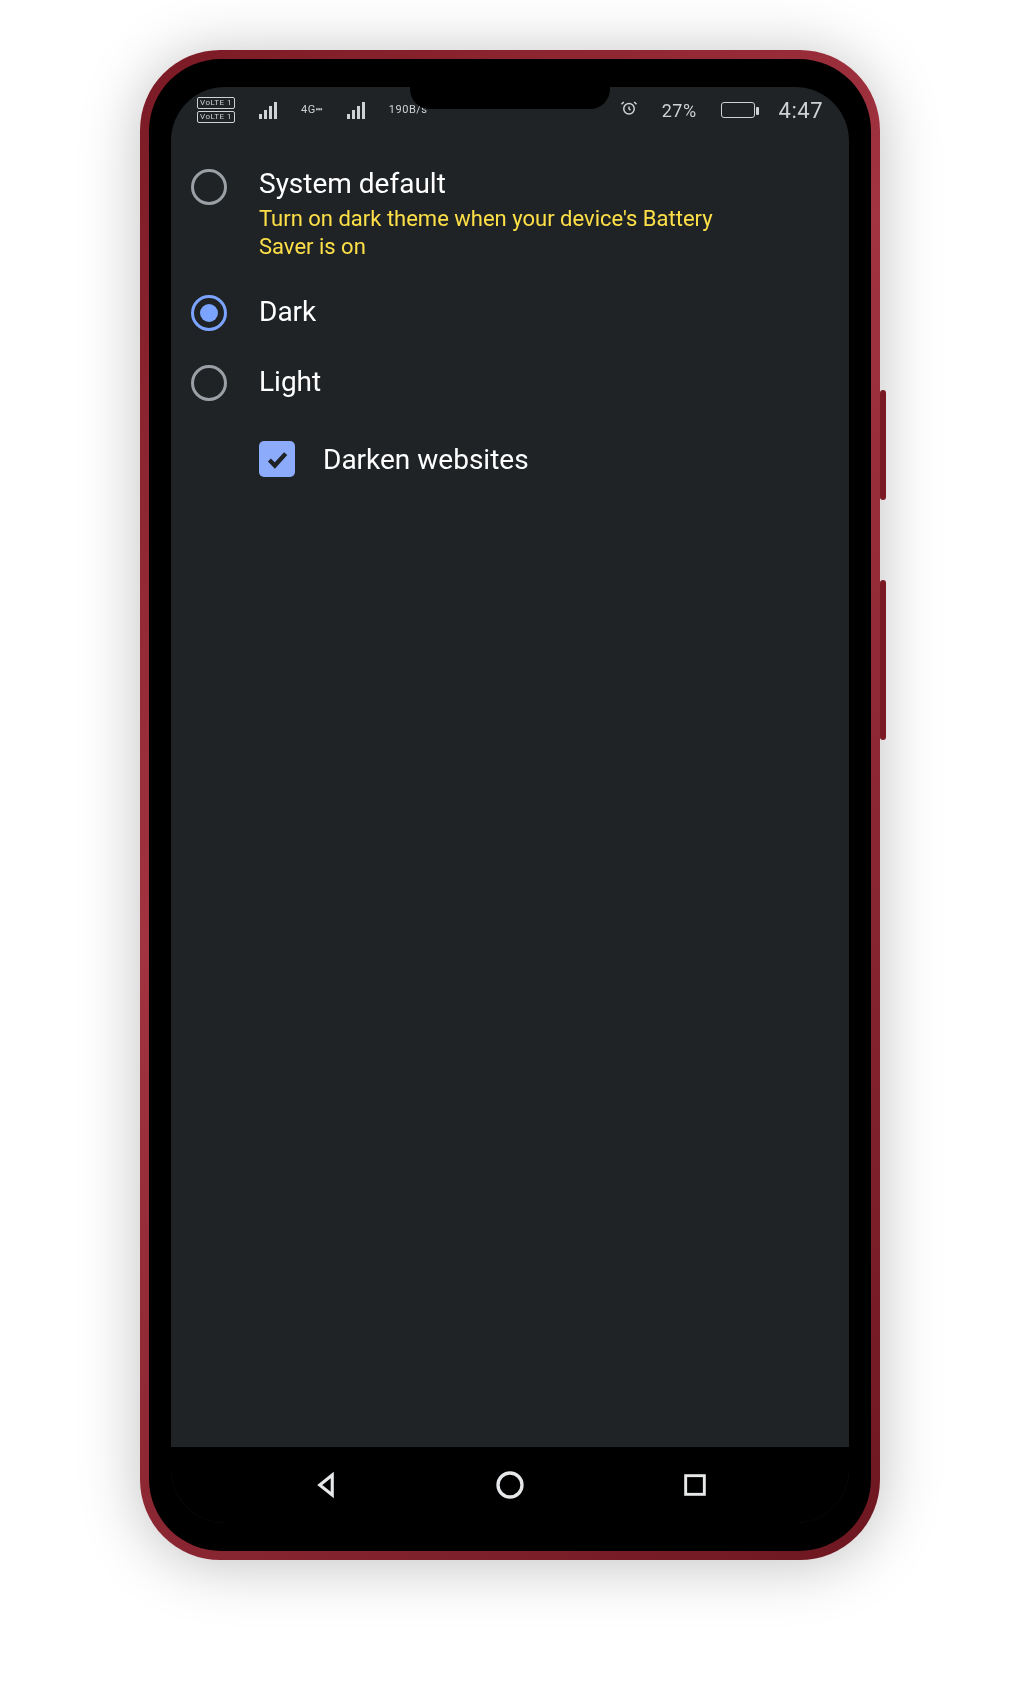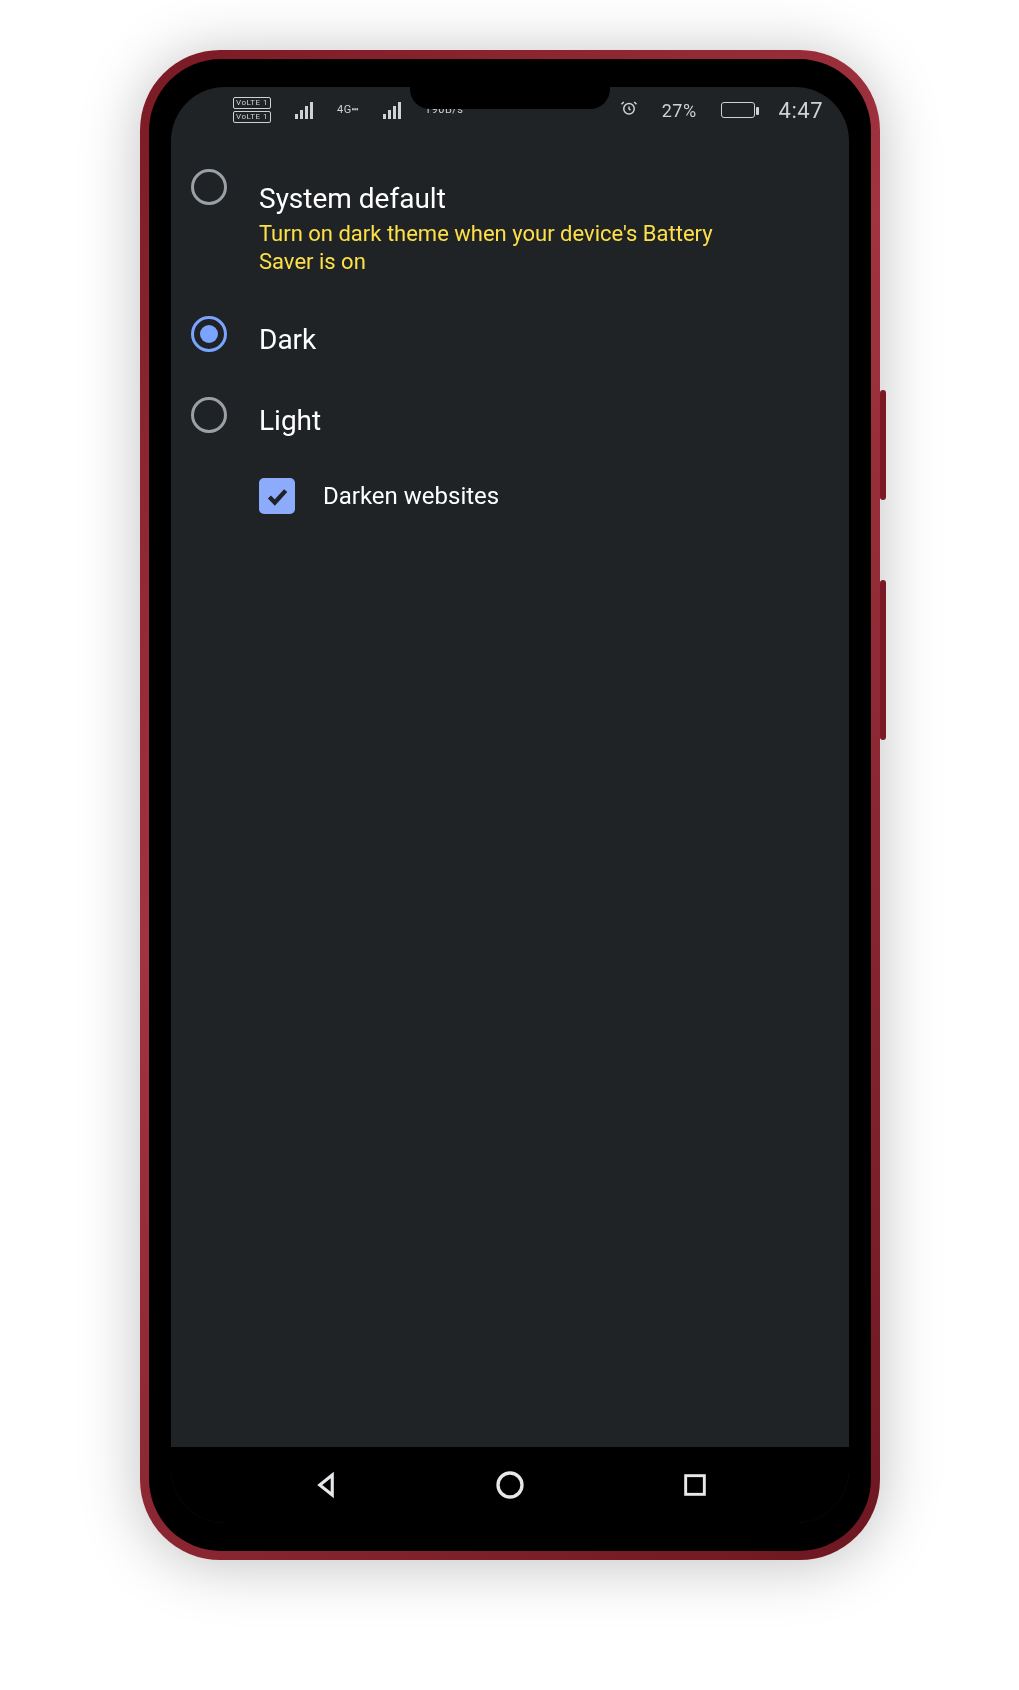--- a/index.html
+++ b/index.html
@@ -49,21 +49,21 @@
   
   .status-bar {
     height: 46px;
     display:flex; align-items:center; justify-content:space-between;
     padding: 0 26px;
     color:#cfd2d4;
     font-size:18px;
     font-weight:400;
     letter-spacing:.5px;
   }
-  .status-left, .status-right { display:flex; align-items:center; gap:24px;margin-left:36px; }
+  .status-left, .status-right { display:flex; align-items:center; gap:24px; }
   .volte-stack { display:flex; flex-direction:column; gap:2px; }
   .volte-chip {
     font-size:8px; line-height:8px; padding:1px 2px; border:1px solid #cfd2d4; border-radius:2px;
   }
   .sig-bars { display:flex; align-items:flex-end; gap:2px; height:18px; }
   .sig-bars span { width:3px; background:#cfd2d4; }
   .sig-bars span:nth-child(1){height:5px;} .sig-bars span:nth-child(2){height:9px;}
   .sig-bars span:nth-child(3){height:13px;} .sig-bars span:nth-child(4){height:17px;}
   .net-text { font-size:11px; line-height:10px; display:flex; flex-direction:row; align-items:center;}
   .data-rate { font-size:11px; line-height:10px; display:flex; flex-direction:row; align-items:center;}
@@ -117,21 +117,21 @@
     position:relative;
     margin-top:2px;
   }
   .radio.selected {
     border-color:#7aa4ff;
   }
   .radio.selected::after {
     content:""; position:absolute; left:50%; top:50%; transform:translate(-50%,-50%);
     width:18px; height:18px; border-radius:50%; background:#7aa4ff;
   }
-  .option-texts { flex:1;margin-top:15px; }
+  .option-texts { flex:1; }
   .option-title {
     color:#ffffff;
     font-size:28px;
     line-height:34px;
   }
   .option-sub {
     color:#fde047;
     font-size:22px;
     line-height:28px;
     margin-top:4px;
@@ -144,21 +144,21 @@
     gap: 28px;
     margin-left: 68px;
     cursor:pointer;
   }
   .checkbox {
     width:36px; height:36px; border-radius:5px;
     background:#8cabfb;
     display:flex; align-items:center; justify-content:center;
   }
   .checkbox svg { width:26px; height:26px; stroke:#1f2326; stroke-width:4; fill:none; }
-  .checkbox-label { color:#ffffff; font-size:24px; }
+  .checkbox-label { color:#ffffff; font-size:28px; }
 
   
   .nav-bar {
     margin-top:auto;
     height:76px;
     background:#000;
     display:flex; align-items:center; justify-content:space-evenly;
   }
   .nav-btn { width:60px; height:60px; display:flex; align-items:center; justify-content:center; cursor:pointer;}
   .nav-btn svg { stroke:#e6e8ea; fill:none; stroke-width:2.5; }

